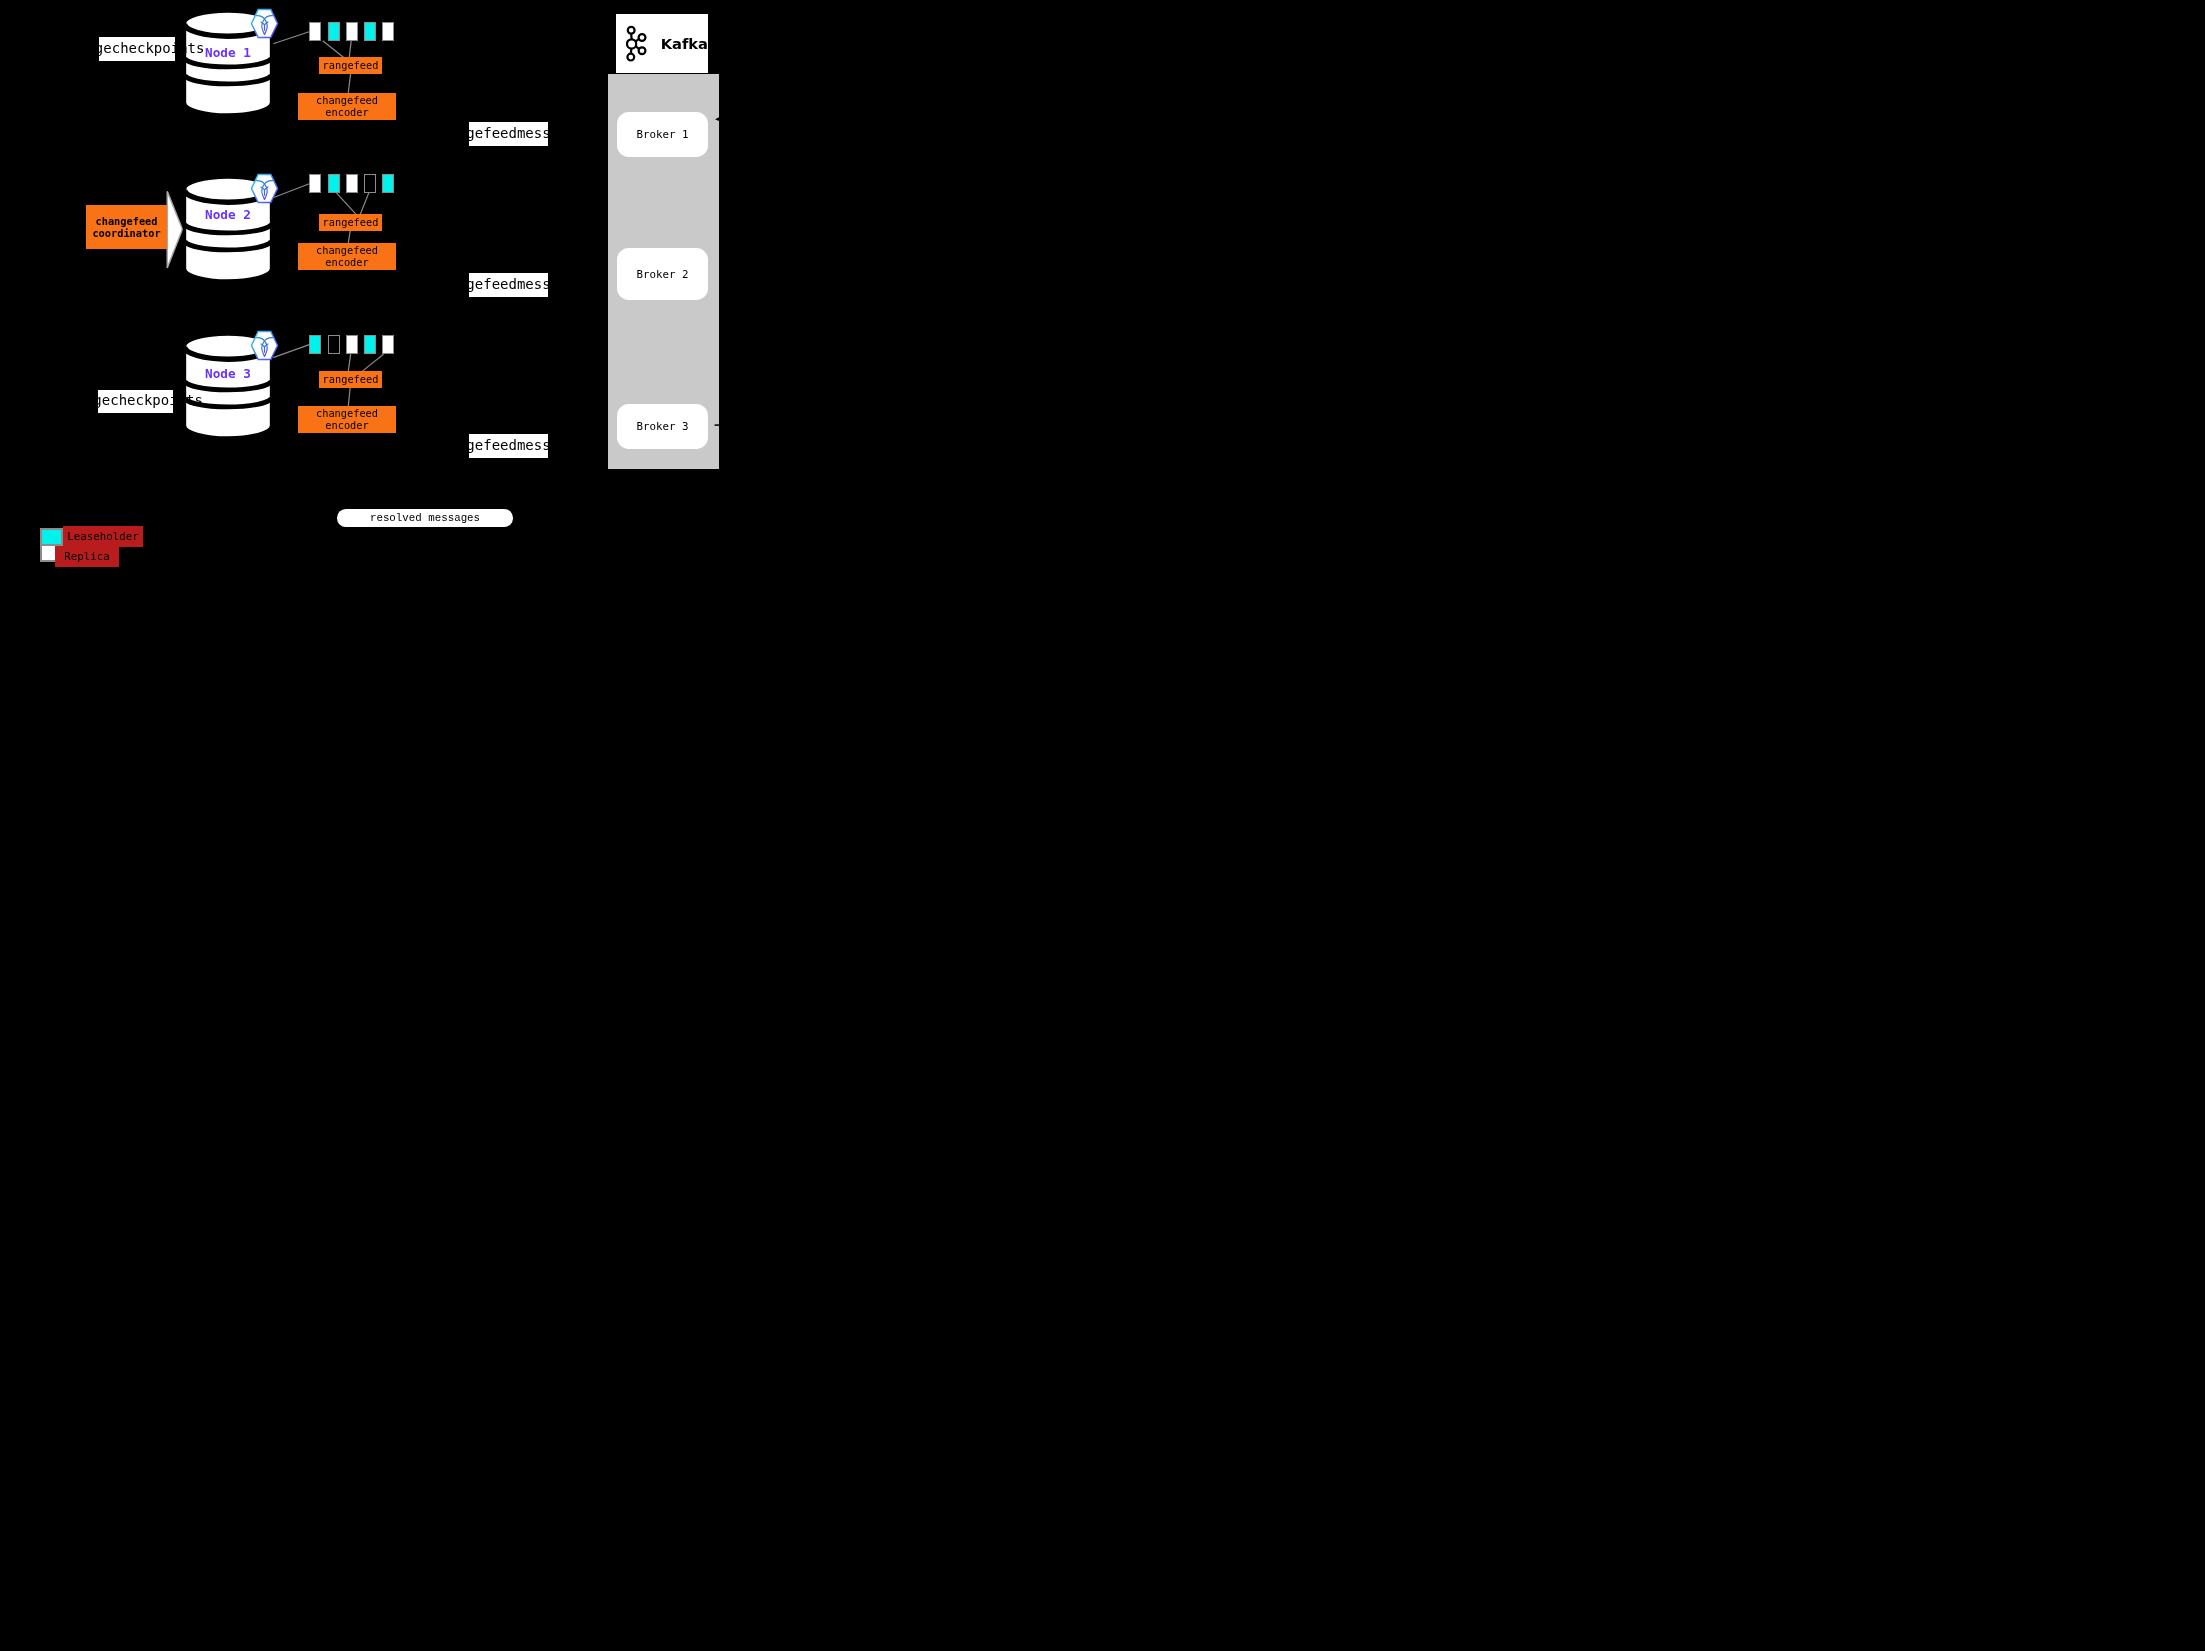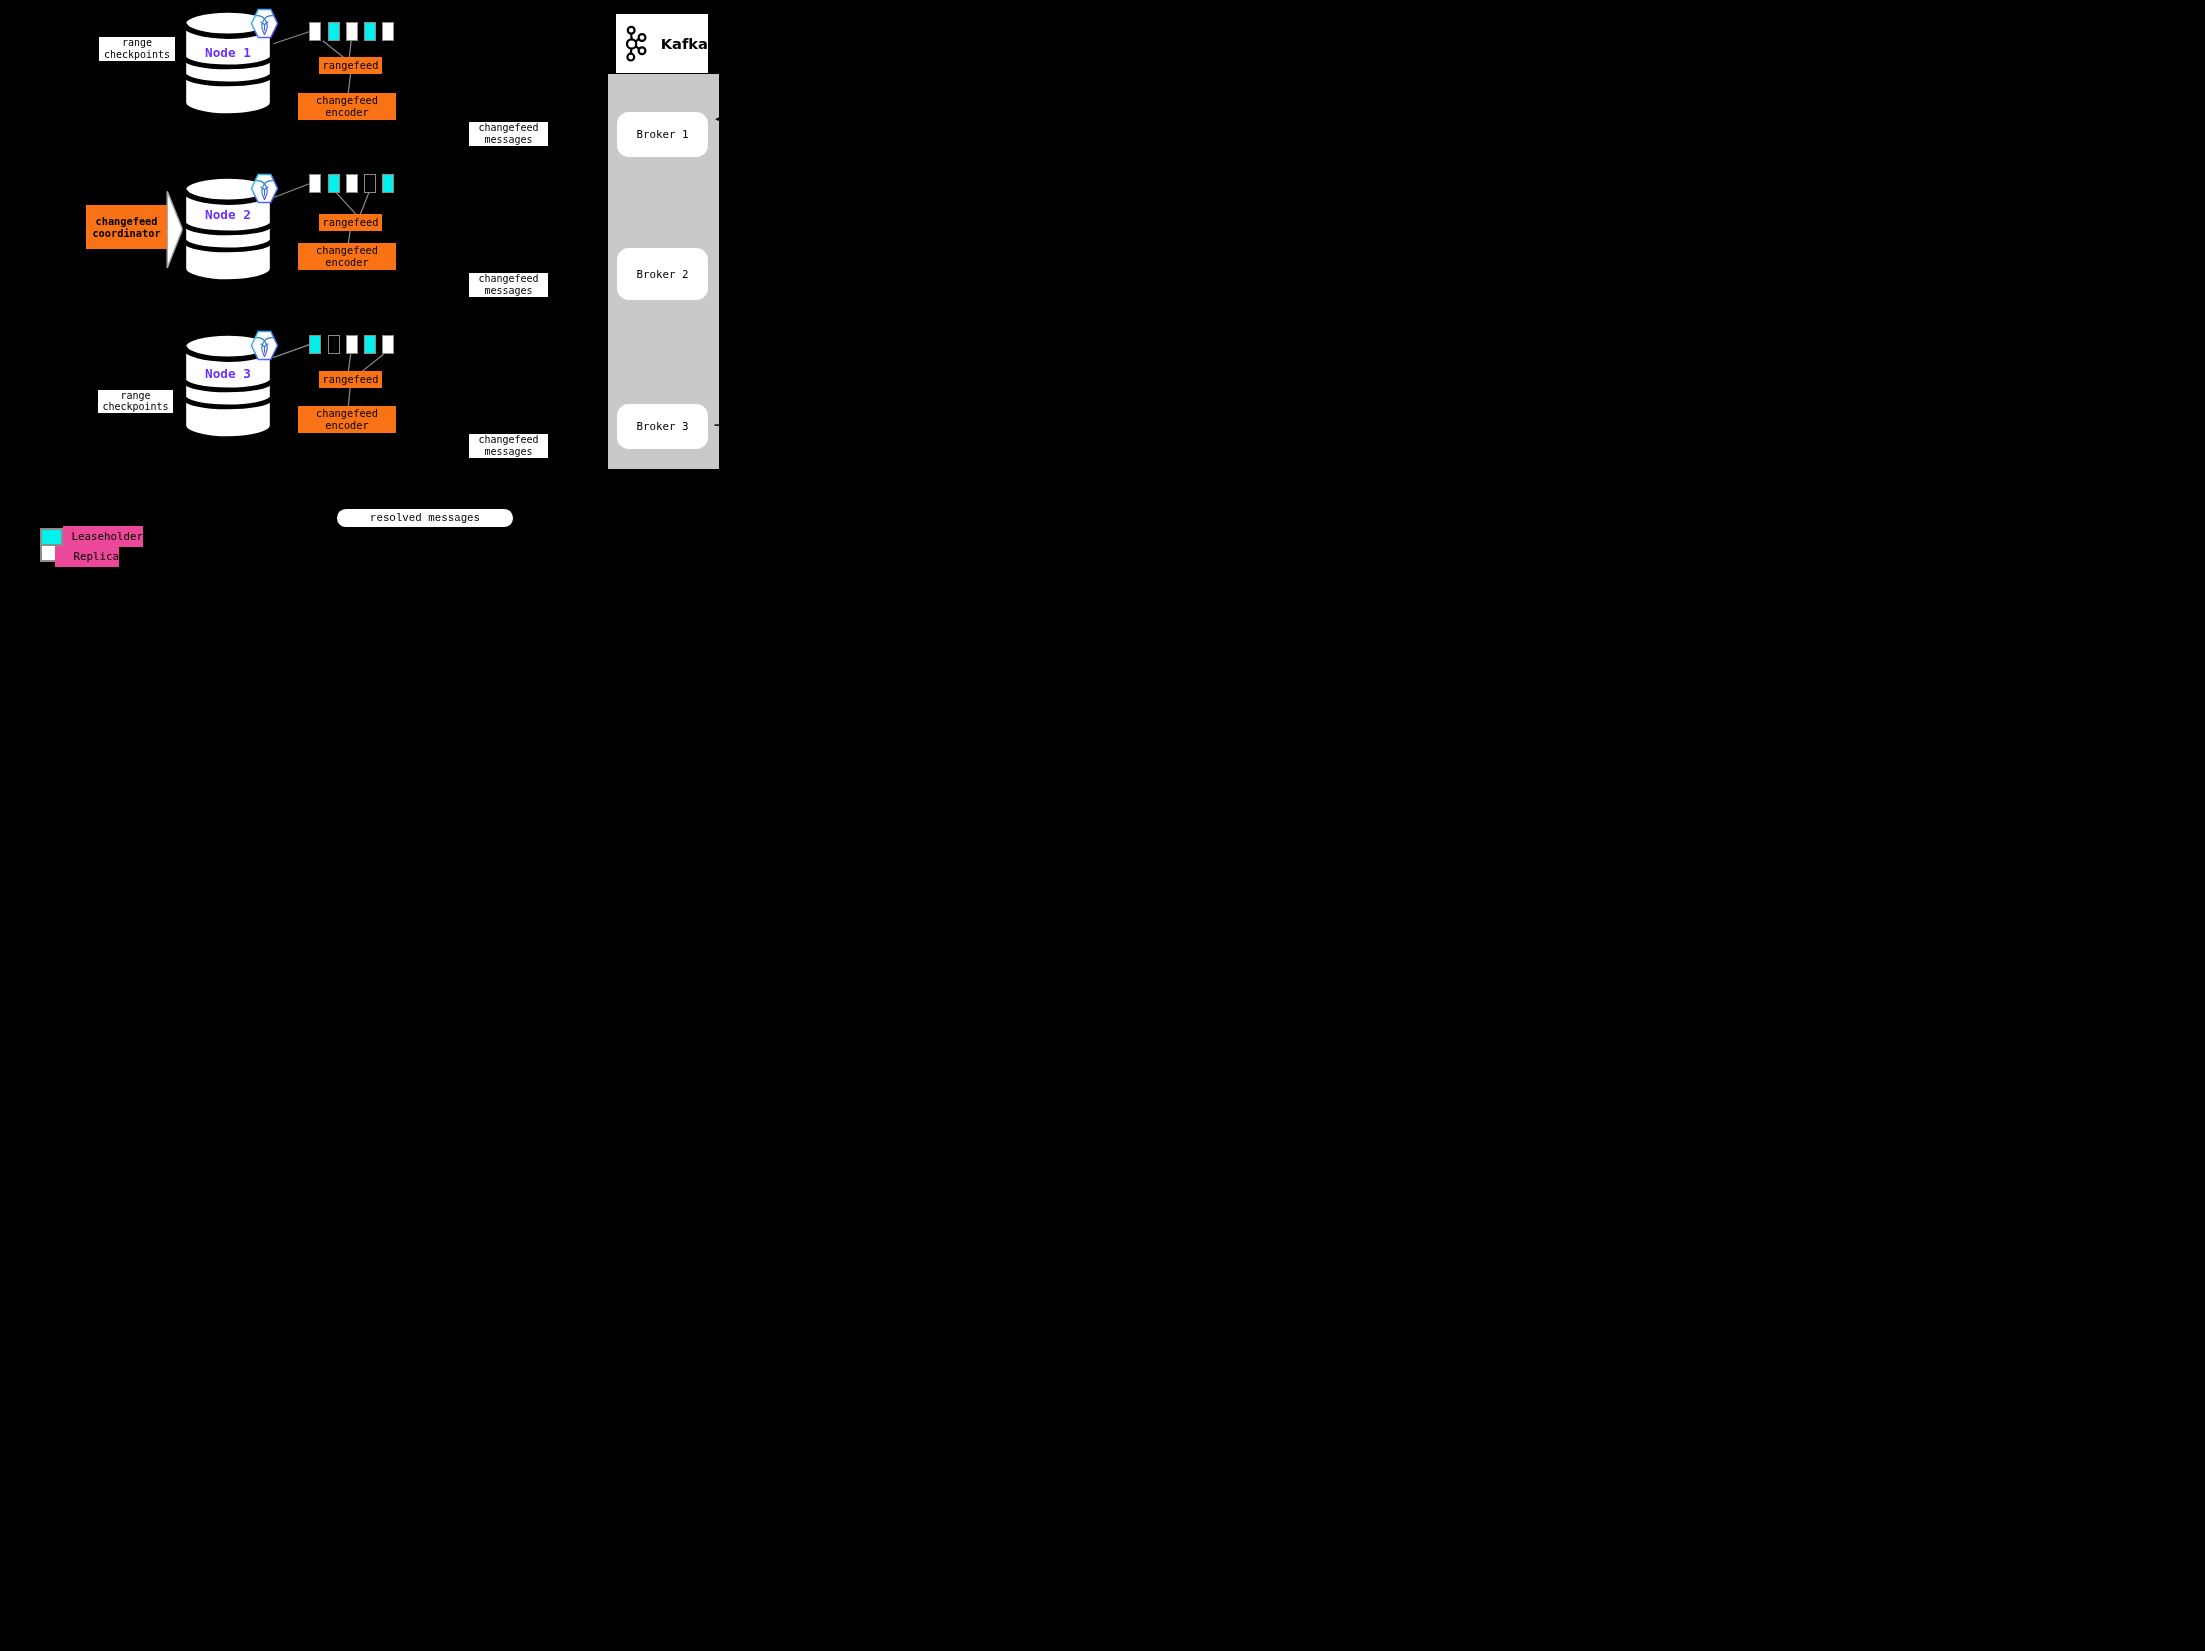--- a/index.html
+++ b/index.html
@@ -4,23 +4,23 @@
 <style>
   html,body{margin:0;padding:0;background:#000;}
   .stage{position:relative;width:769px;height:576px;background:#000;overflow:hidden;
          font-family:"DejaVu Sans Mono","Liberation Mono",monospace;}
   .abs{position:absolute;}
   svg{display:block;}
   
   .graybox{background:#f97316;color:#000;display:flex;flex-direction:column;
            align-items:center;justify-content:center;text-align:right;
            font-size:10.3px;line-height:12.3px;}
-  .whitebox{background:#FFFFFF;color:#000;display:flex;flex-direction:column;
+  .whitebox{background:#FFFFFF;color:#000;display:flex;flex-direction:row;
             align-items:center;justify-content:center;text-align:center;
-            font-size:10px;line-height:11.8px;}
+            font-size:14px;line-height:11.8px;}
   .bold{font-weight:bold;}
   
   .node-label{color:#6933FF;font-weight:bold;font-size:12.7px;text-align:center;}
   
   .sq{position:absolute;width:12.3px;height:18.6px;border:1.5px solid #8C8C8C;box-sizing:border-box;}
   .sq[data-kind="leaseholder"]{background:#00F2EC;}
   .sq[data-kind="replica"]{background:#FFFFFF;}
   .sq[data-kind="empty"]{background:transparent;}
   
   .kafka-logo{background:#fff;display:flex;align-items:center;padding-left:9.8px;gap:14px;}
@@ -29,22 +29,22 @@
   .kafka-container{background:#C9C9C9;}
   .broker{background:#fff;border-radius:11.8px;display:flex;align-items:center;
           justify-content:center;font-size:10.8px;color:#000;}
   
   .pill{background:#fff;border-radius:8.8px;display:flex;align-items:center;
         justify-content:center;font-size:10.8px;color:#000;}
   
   .legend-swatch{width:23px;height:18px;border:2px solid #8C8C8C;box-sizing:border-box;}
   .legend-swatch.leaseholder{background:#00F2EC;}
   .legend-swatch.replica{background:#FFFFFF;margin-top:-2px;}
-  .legend-label{background:#ec4899;color:#000;display:flex;align-items:center;
-                justify-content:flex-end;font-size:10.8px;}
+  .legend-label{background:#b91c1c;color:#000;display:flex;align-items:center;
+                justify-content:center;font-size:10.8px;}
 </style>
 </head>
 <body>
 
 <div class="stage">
 
   <svg width="0" height="0" style="position:absolute" aria-hidden="true">
     <defs>
       <linearGradient id="hexStroke" x1="0" y1="0" x2="1" y2="1">
         <stop offset="0" stop-color="#2BD1F0"></stop>

